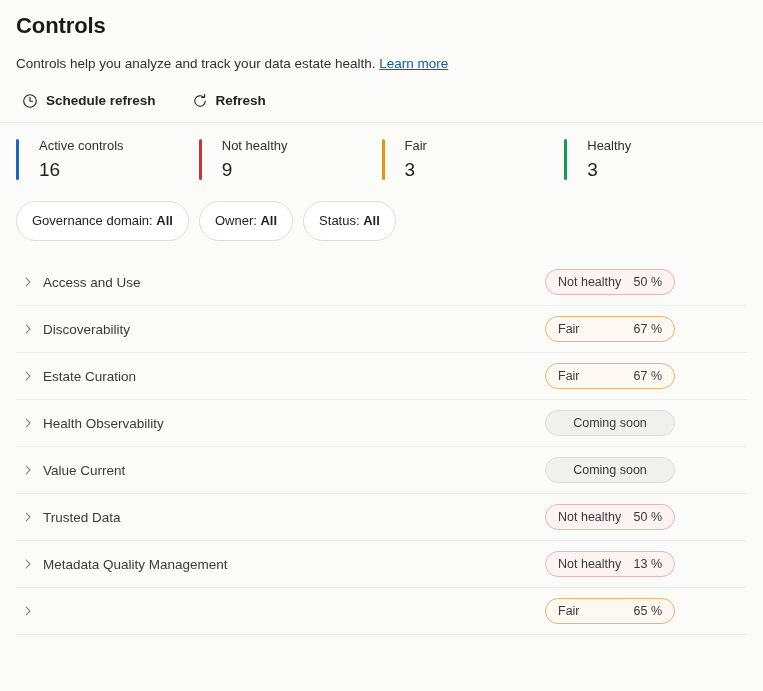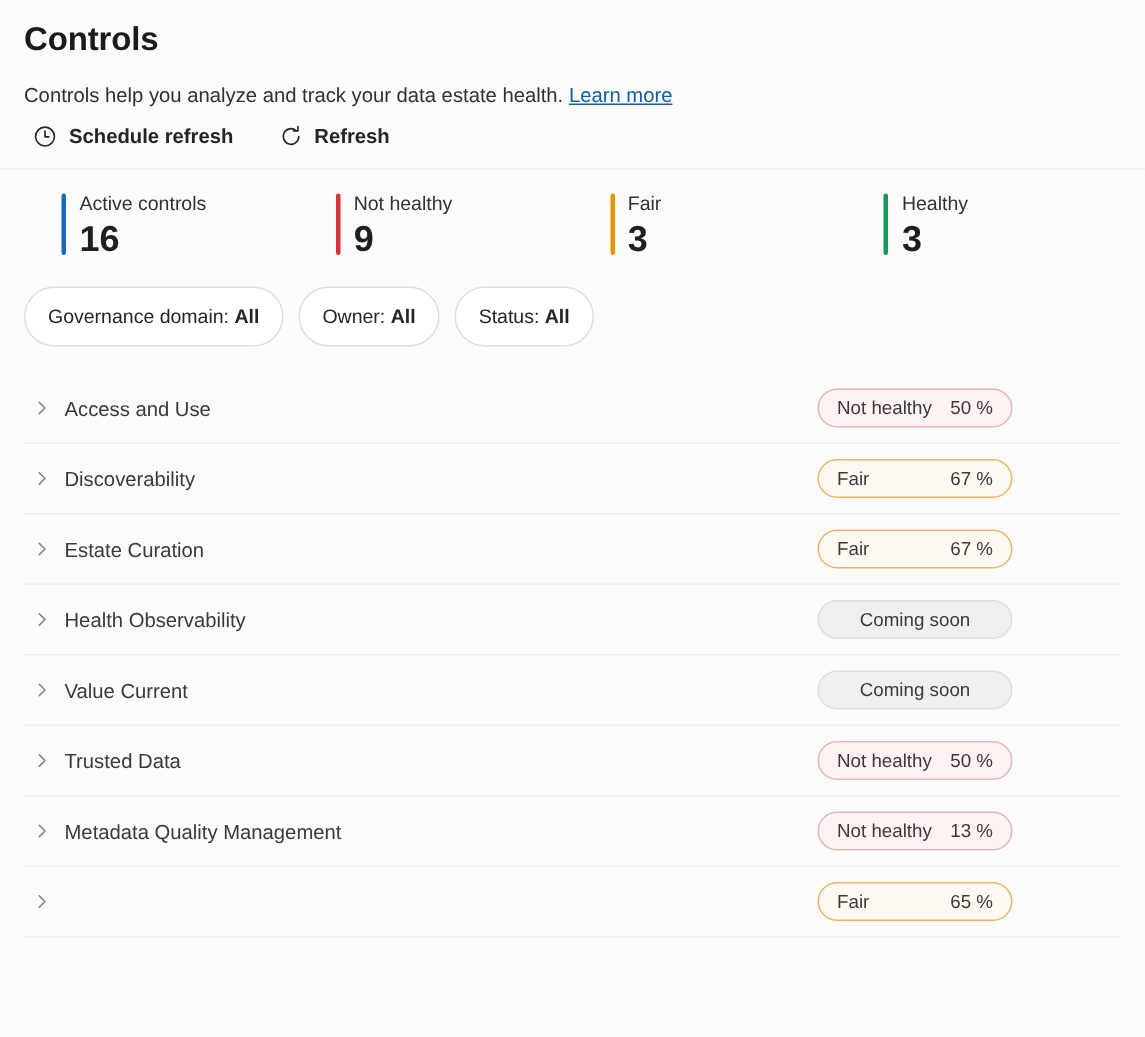--- a/index.html
+++ b/index.html
@@ -47,22 +47,22 @@
   .subtitle .learn-more {
     color: #115ea3;
     text-decoration: underline;
     cursor: pointer;
   }
 
   
   .commandbar {
     display: flex;
     align-items: center;
-    gap: 18px;
-    margin-top: 4px;
+    gap: 24px;
+    margin-top: 14px;
     padding-bottom: 8px;
   }
   .cmd-btn {
     display: flex;
     align-items: center;
     gap: 8px;
     background: transparent;
     border: none;
     padding: 4px 6px;
     border-radius: 4px;
@@ -90,42 +90,41 @@
   }
 
   
   .kpi-row {
     display: flex;
     padding: 14px 16px 10px 16px;
   }
   .kpi {
     display: flex;
     align-items: stretch;
-    gap: 9px;
+    gap: 20px;
     width: 203px;
     cursor: pointer;
-    margin-left: 25px;
   }
   .kpi-bar {
     width: 3px;
     border-radius: 2px;
     flex: 0 0 3px;
     margin: 2px 0 3px 0;
   }
   .kpi-text { display: flex; flex-direction: column; }
   .kpi-label {
     font-size: 13px;
     line-height: 18px;
     color: #323130;
   }
   .kpi-value {
-    font-size: 24px;
+    font-size: 19px;
     line-height: 27px;
     color: #201f1e;
-    font-weight: 700;
+    font-weight: 400;
     margin-top: 1px;
   }
 
   
   .filters {
     display: flex;
     gap: 10px;
     padding: 8px 16px 10px 16px;
   }
   .pill {

